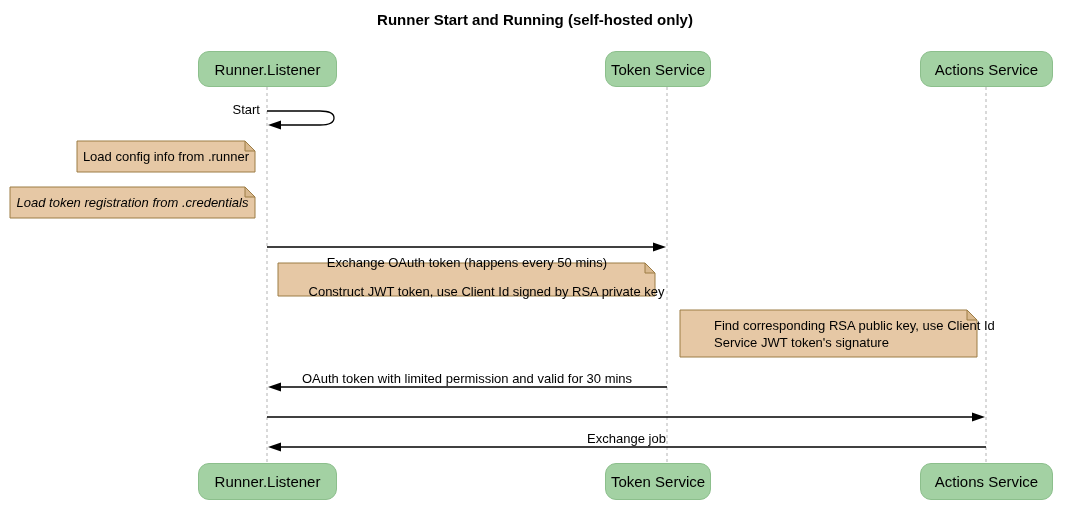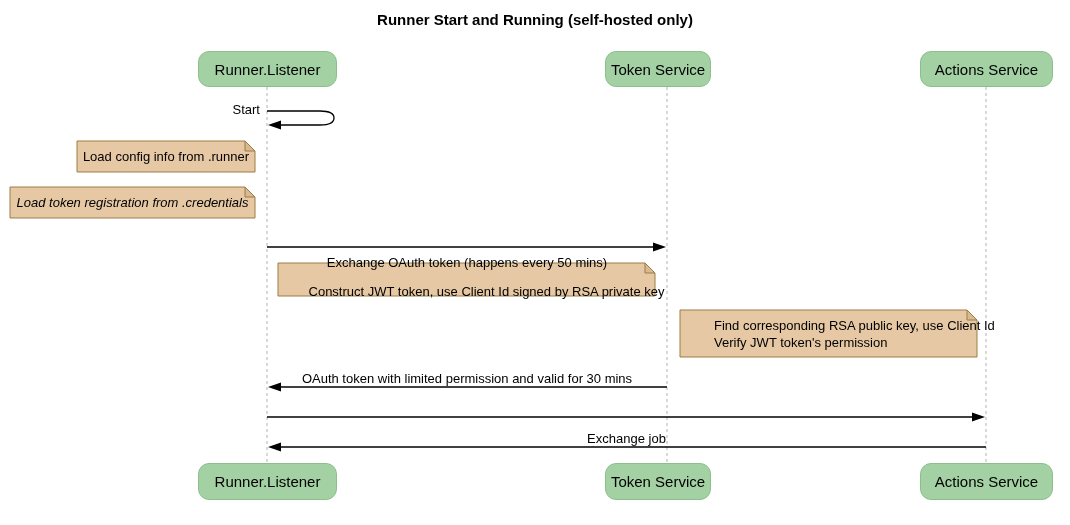--- a/index.html
+++ b/index.html
@@ -140,16 +140,16 @@
   <div class="msg-label lbl-start">Start</div>
   <div class="msg-label lbl-exchange">Exchange OAuth token (happens every 50 mins)</div>
   <div class="msg-label lbl-oauth">OAuth token with limited permission and valid for 30 mins</div>
   <div class="msg-label lbl-workflow">Exchange job</div>
 
   <div class="note-text nt-1">Load config info from .runner</div>
   <div class="note-text nt-2">Load token registration from .credentials</div>
   <div class="note-text nt-3">Construct JWT token, use Client Id signed by RSA private key</div>
   <div class="note-text nt-4">
     <span>Find corresponding RSA public key, use Client Id</span>
-    <span>Verify JWT token's permission</span>
+    <span>Service JWT token's signature</span>
   </div>
 
 </div>
 
 </body></html>

